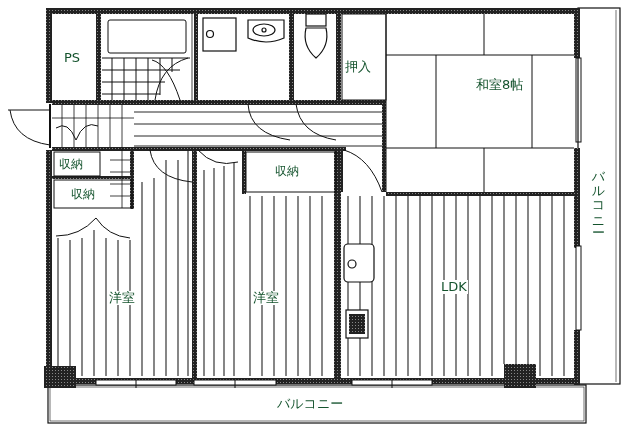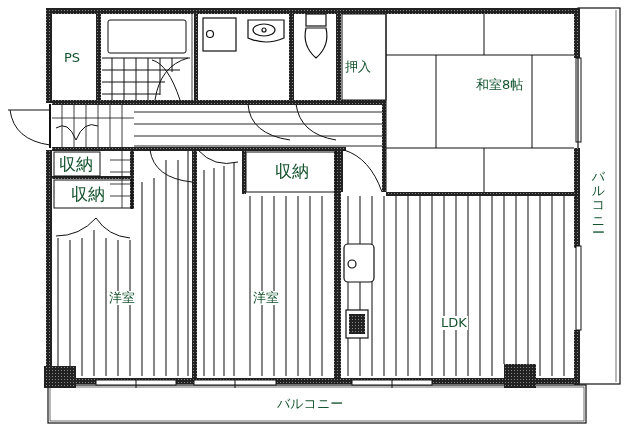--- a/index.html
+++ b/index.html
@@ -1,19 +1,19 @@
 <!DOCTYPE html>
 <html><head>
 <meta charset="utf-8">
 <style>
   html, body { margin:0; padding:0; background:#fff; }
   body { width:640px; height:445px; position:relative; overflow:hidden; font-family:"DejaVu Sans", sans-serif; }
   #plan { position:absolute; left:0; top:0; }
   .lbl { position:absolute; font-size:13px; color:#14532d; background:#fff; padding:0 1px; line-height:14px; white-space:nowrap; }
-  .lbl.small { font-size:17px; }
+  .lbl.small { font-size:12px; }
   .lbl.v { writing-mode:vertical-rl; letter-spacing:1px; background:transparent; }
 </style>
 </head>
 <body>
 
 <svg id="plan" width="640" height="445" viewBox="0 0 640 445" xmlns="http://www.w3.org/2000/svg">
   <defs>
     <pattern id="stipple" width="3" height="3" patternUnits="userSpaceOnUse">
       <rect width="3" height="3" fill="#222"></rect>
       <rect x="1" y="1" width="1" height="1" fill="#888"></rect>
@@ -219,15 +219,15 @@
 </svg>
 
 <span class="lbl" style="left:63px;top:51px;">PS</span>
 <span class="lbl" style="left:344px;top:48px;margin-top:12px;">押入</span>
 <span class="lbl" style="left:450px;top:78px;margin-left:25px;">和室8帖</span>
 <span class="lbl small" style="left:58px;top:157px;">収納</span>
 <span class="lbl small" style="left:70px;top:187px;">収納</span>
 <span class="lbl small" style="left:274px;top:164px;">収納</span>
 <span class="lbl" style="left:108px;top:291px;">洋室</span>
 <span class="lbl" style="left:252px;top:291px;">洋室</span>
-<span class="lbl" style="left:440px;top:280px;margin-top:36px;">LDK</span>
+<span class="lbl" style="left:440px;top:280px;">LDK</span>
 <span class="lbl v" style="left:590px;top:162px;">バルコニー</span>
 <span class="lbl" style="left:276px;top:397px;">バルコニー</span>
 
 </body></html>

